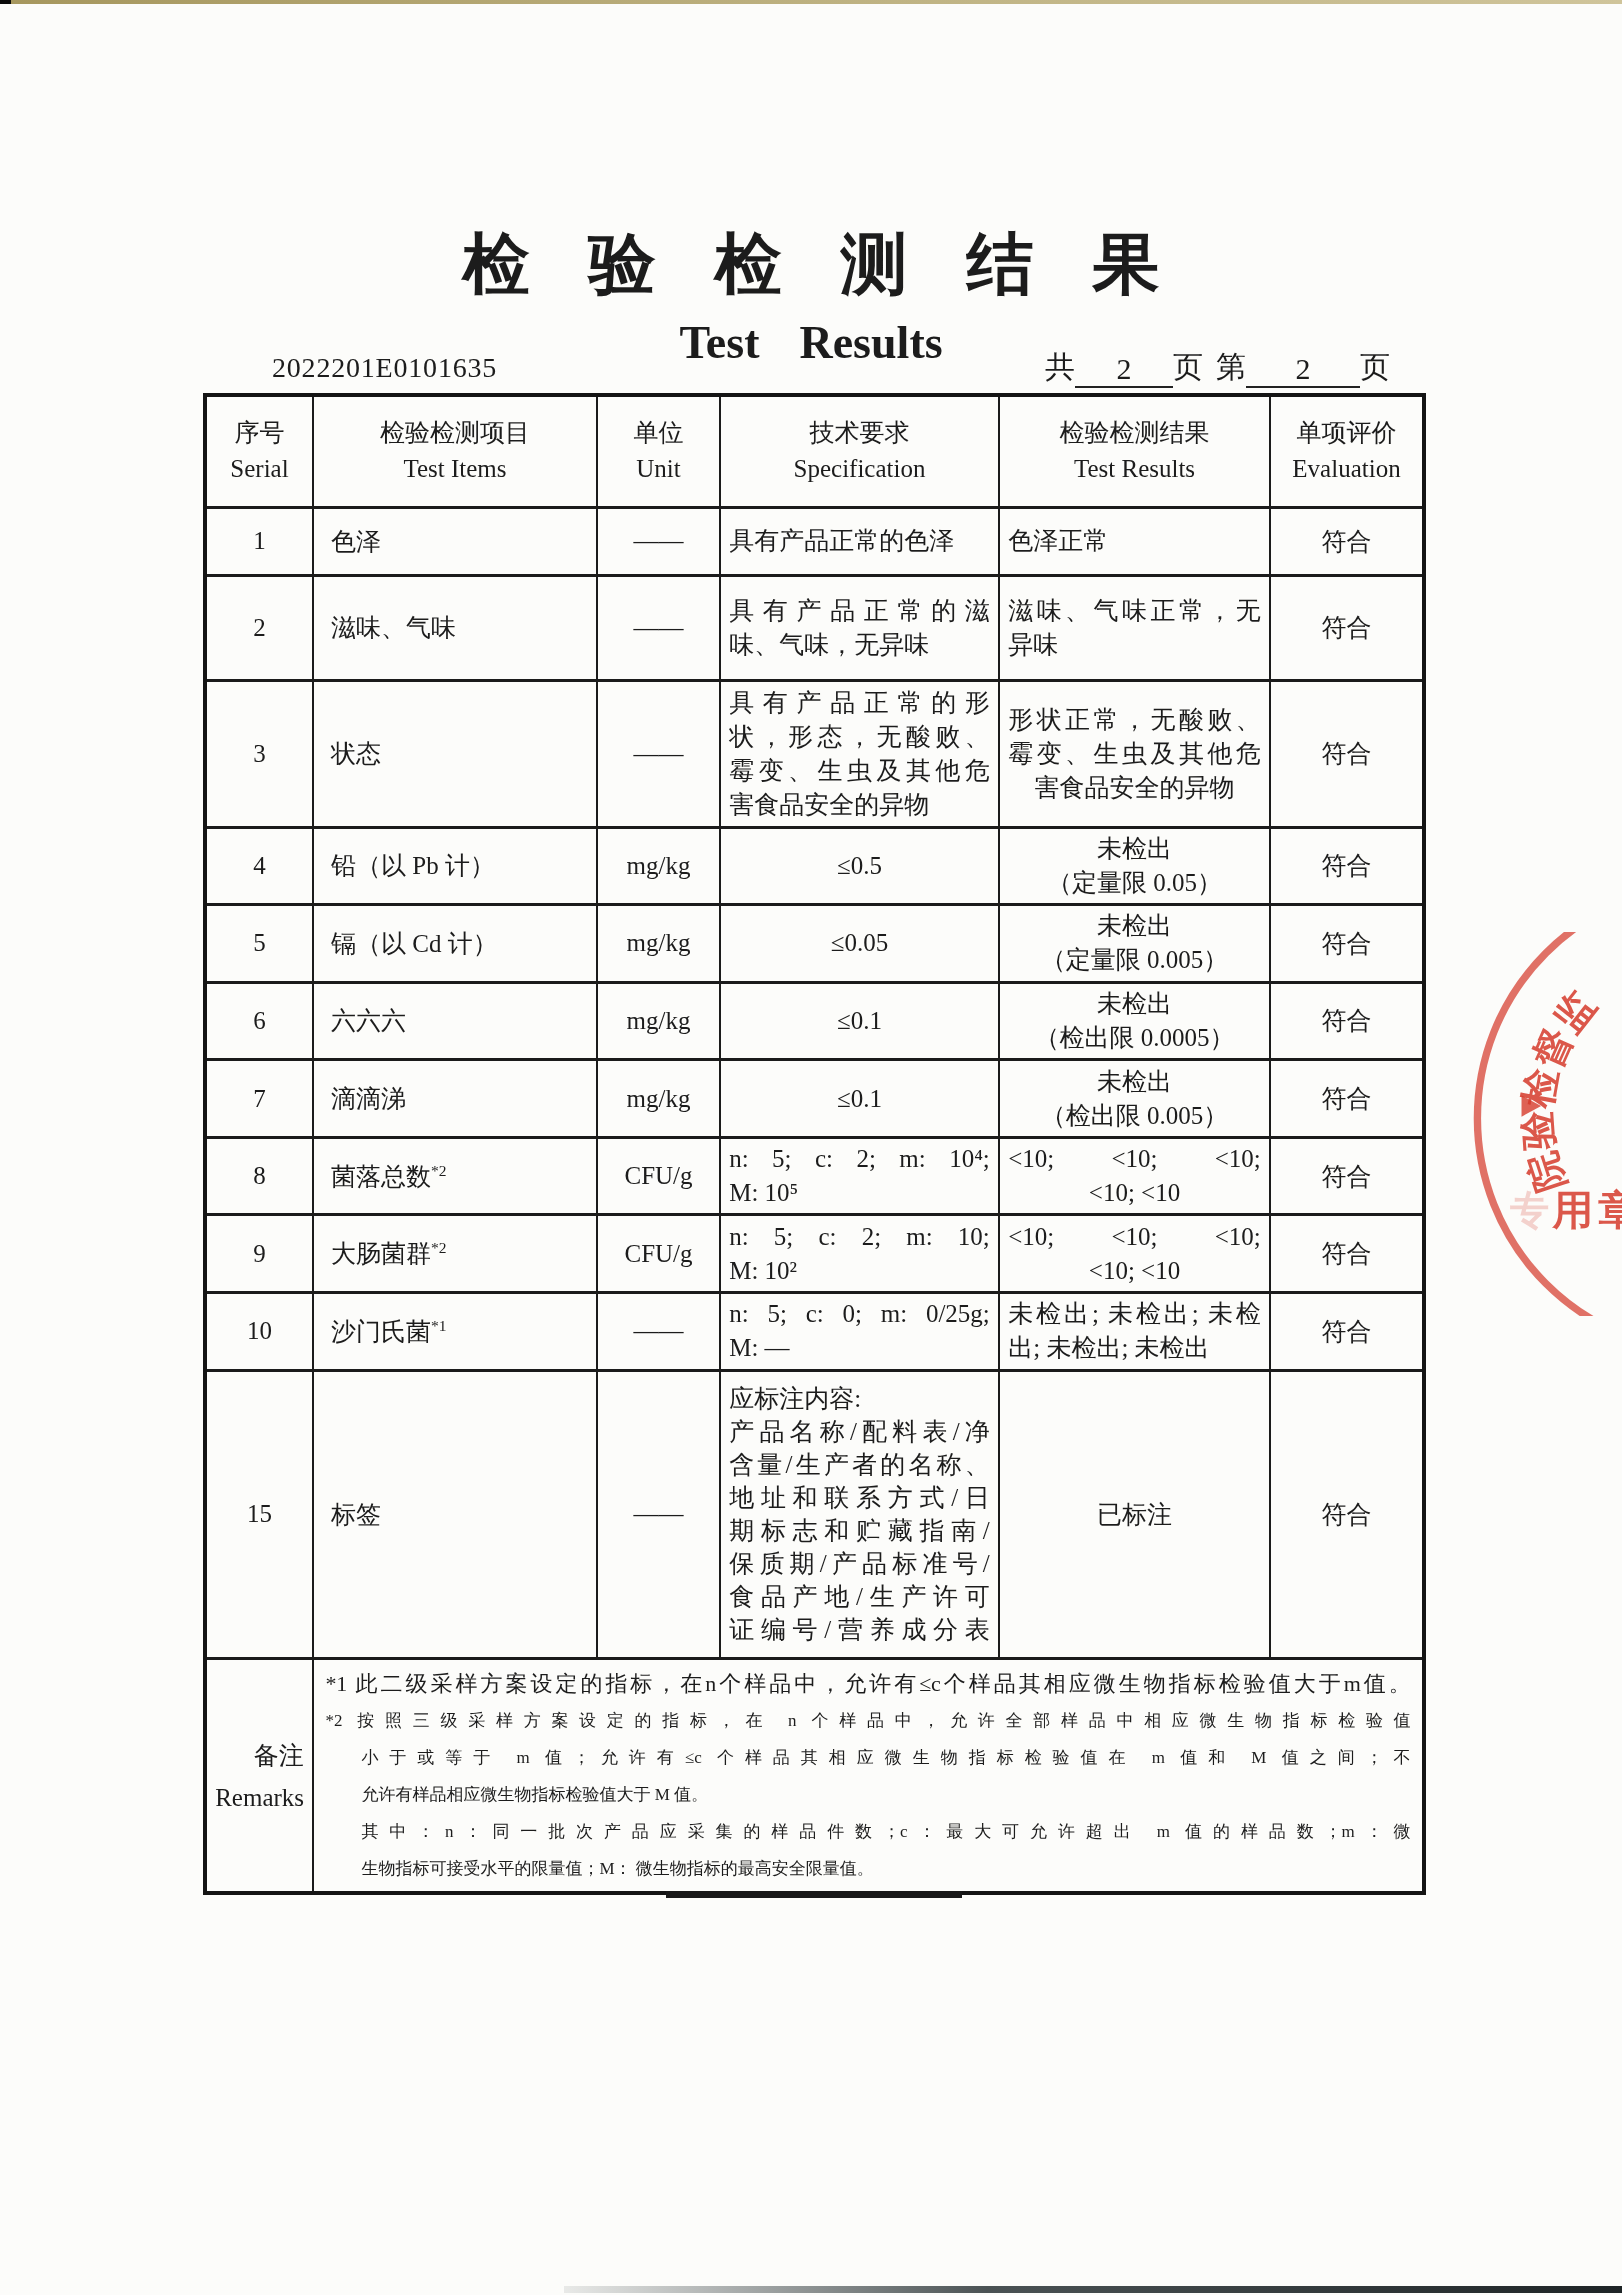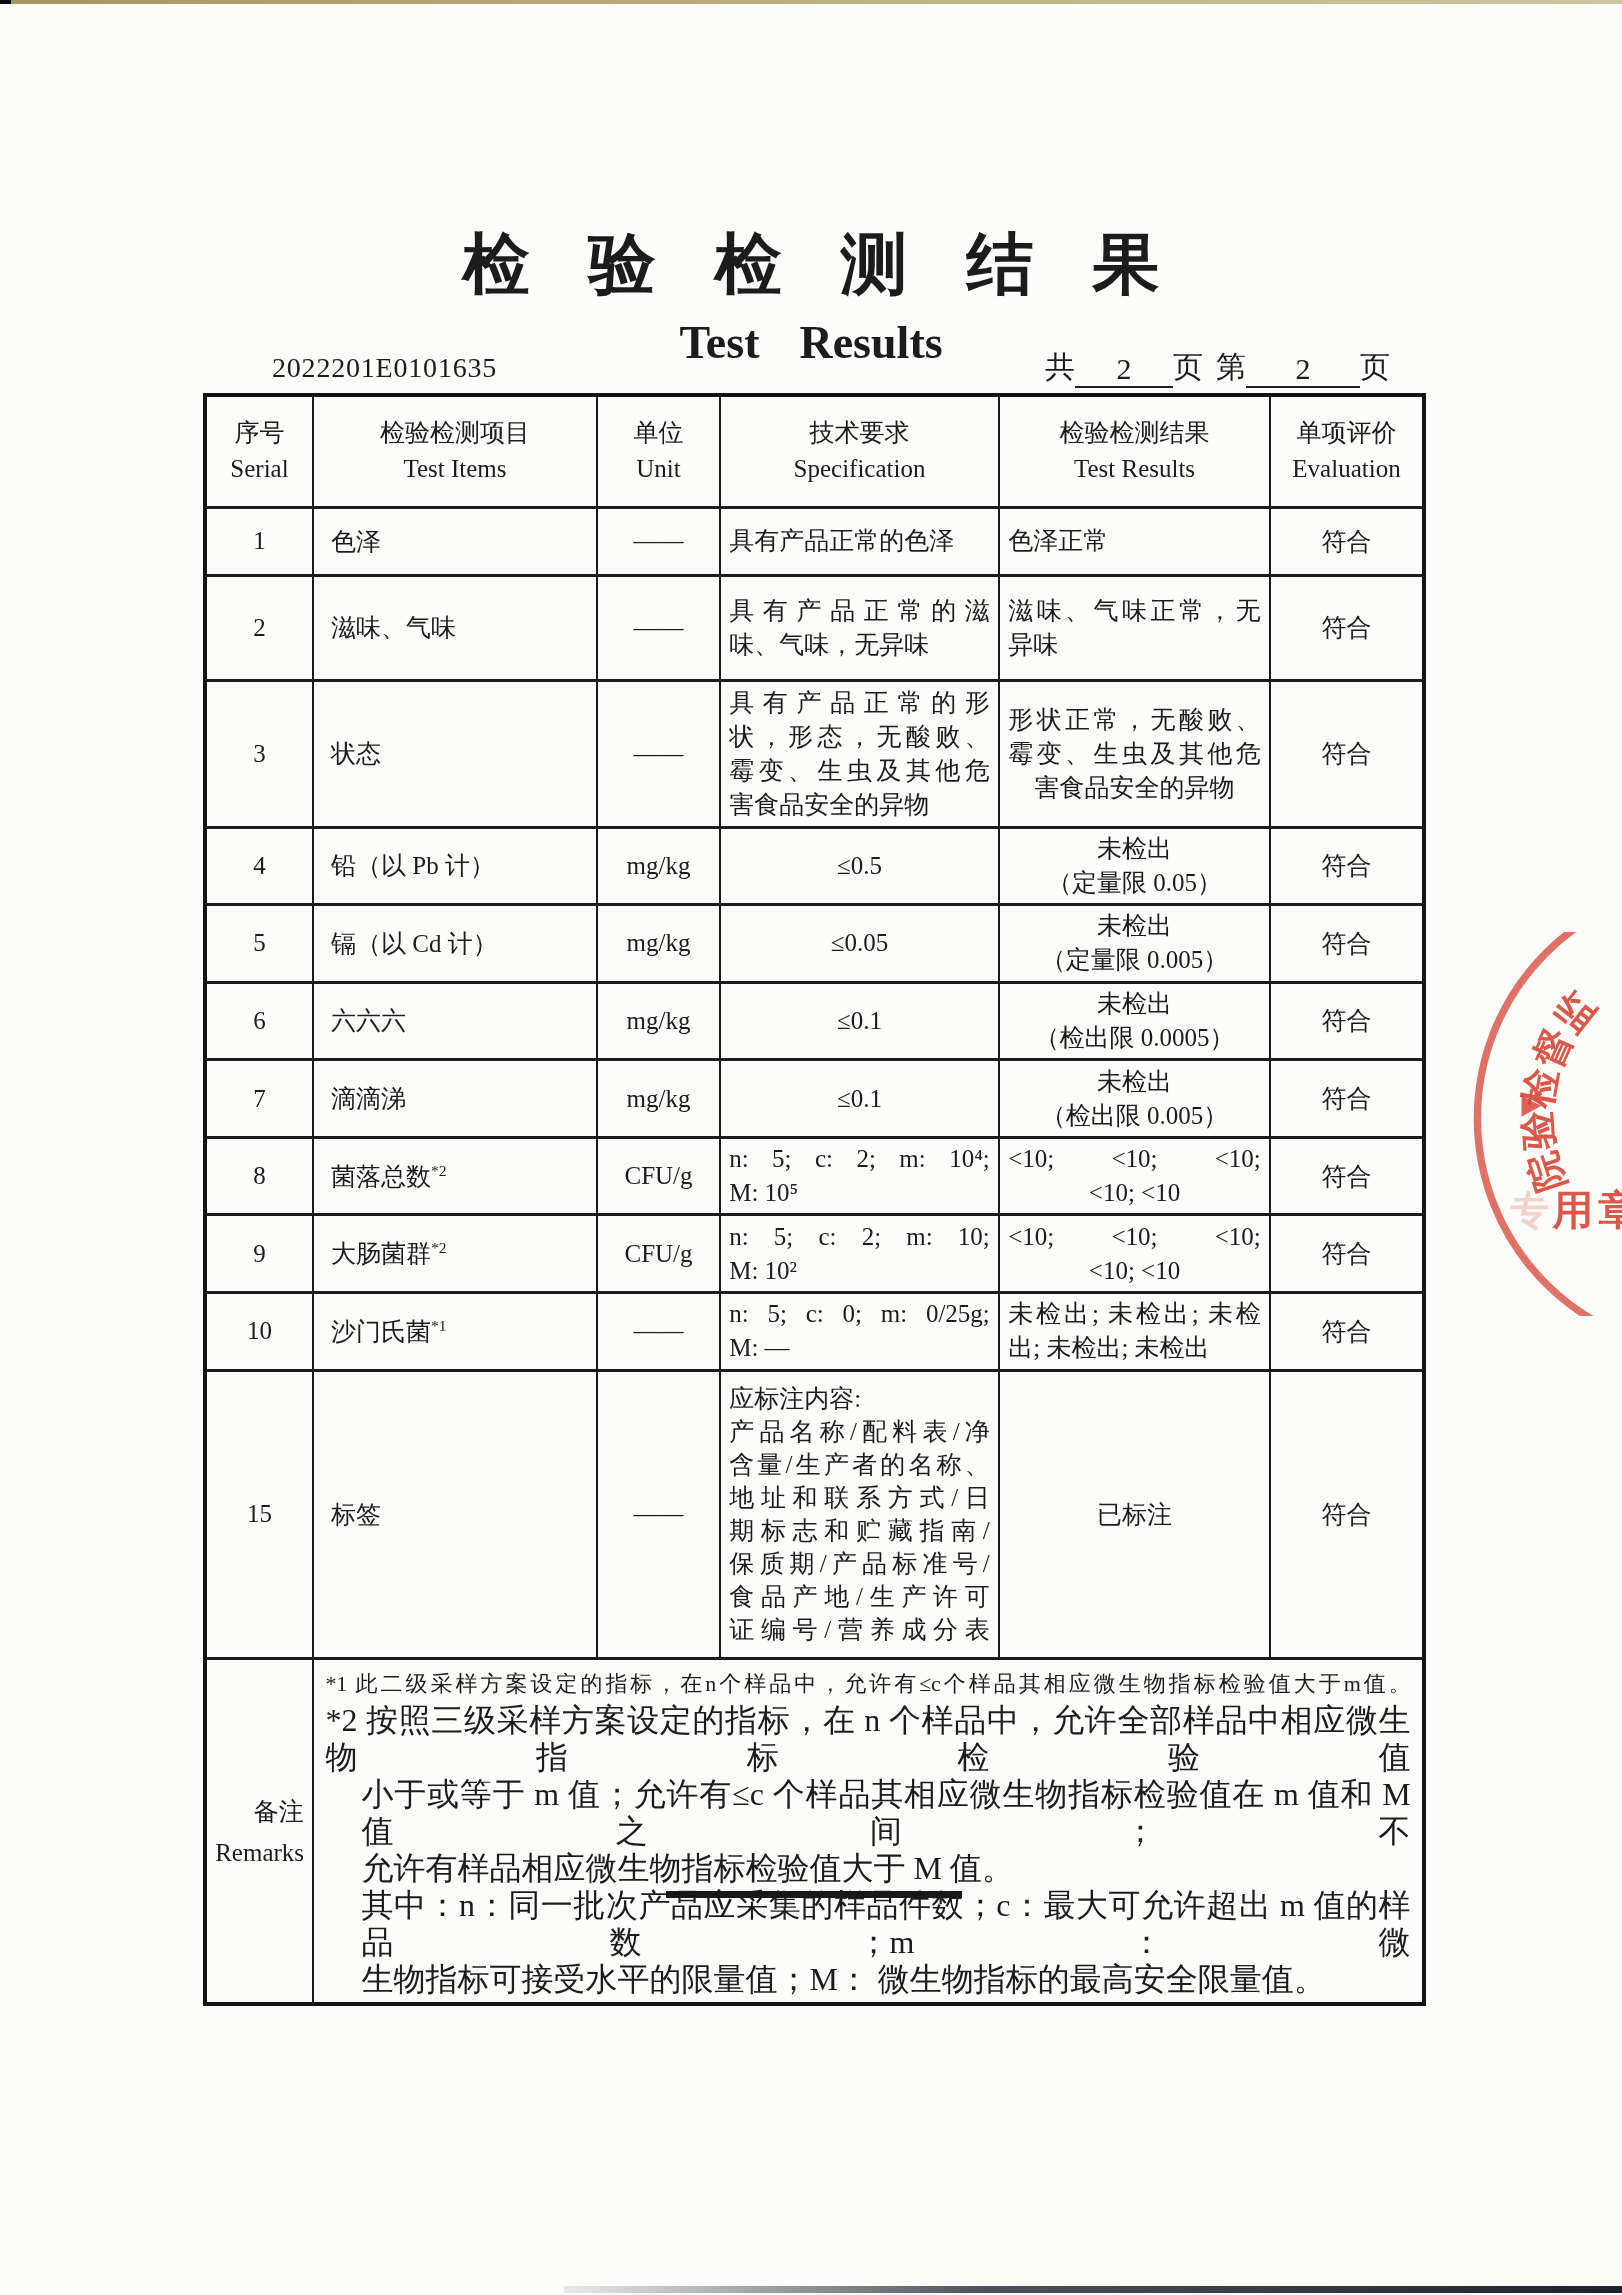--- a/index.html
+++ b/index.html
@@ -45,21 +45,21 @@
   td.item sup{font-size:0.62em;}
   .ln{line-height:34px;}
   .r11 .ln{line-height:33px;}
   .sp{text-align:justify;text-align-last:justify;}
   .ct{text-align:center;}
 
   
   td.rlabel{text-align:right;font-size:25px;}
   td.rlabel .en2{margin-top:11.4px;}
   td.rbody{padding:4.9px 11.4px;}
-  .rl{line-height:37px;font-size:32px;}
+  .rl{line-height:37px;font-size:17px;}
   .rl.fit{font-size:22px;letter-spacing:-0.2px;}
   .rl.ind{padding-left:36px;}
   .rl.jl{text-align:justify;text-align-last:justify;}
 
   
   .stamp{position:absolute;left:1456px;top:932px;}
   .st-ring{fill:none;stroke:#d63b2c;stroke-width:9;opacity:.72;}
   .st-ch{fill:#d63b2c;font-size:47px;font-weight:bold;text-anchor:middle;opacity:.85;
     font-family:"Liberation Serif","DejaVu Serif",serif;}
   .st-bt{fill:#d63b2c;font-size:50px;font-weight:bold;opacity:.85;letter-spacing:6px;

